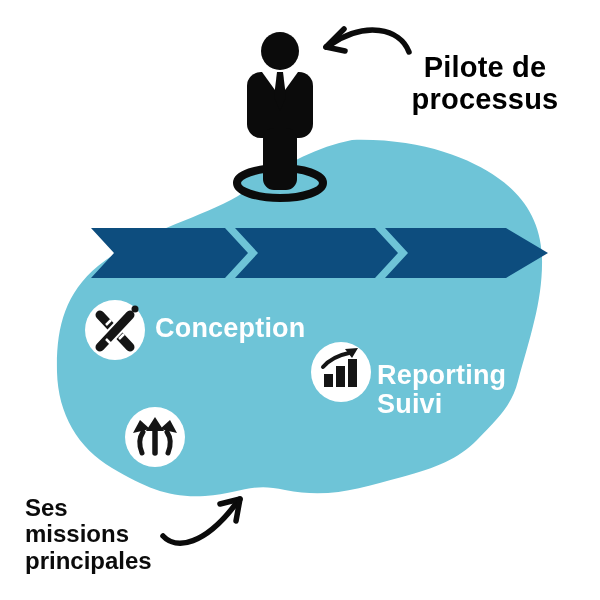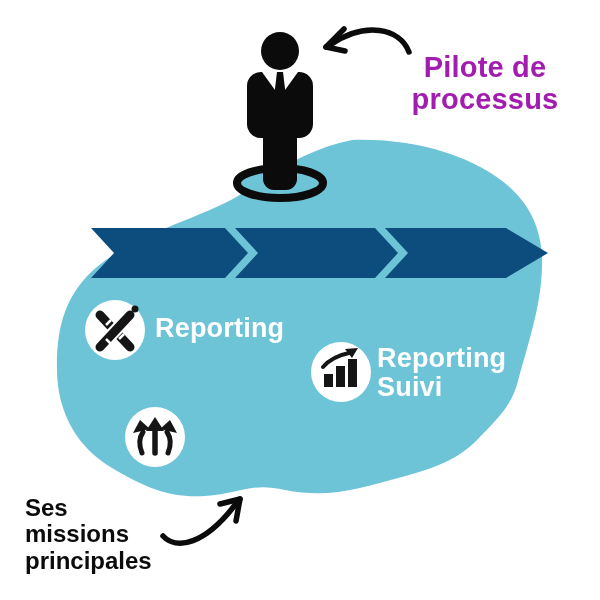--- a/index.html
+++ b/index.html
@@ -4,27 +4,27 @@
 <style>
   html,body{margin:0;padding:0;background:#ffffff;}
   .stage{
     position:relative;width:600px;height:600px;background:#ffffff;overflow:hidden;
     font-family:"Liberation Sans", sans-serif;
   }
   .stage svg.art{position:absolute;left:0;top:0;}
   .txt{position:absolute;}
   .title{
     left:385px;top:52px;width:200px;text-align:center;
-    font-size:29px;font-weight:800;line-height:1.1;color:#a21caf;letter-spacing:.2px;
+    font-size:29px;font-weight:800;line-height:1.1;color:#000000;letter-spacing:.2px;
   }
   .mission-label{
     color:#ffffff;font-weight:700;font-size:27px;line-height:1.06;letter-spacing:.2px;
   }
   .label-conception{left:155px;top:314px;}
-  .label-reporting{left:377px;top:344px;width:150px;}
+  .label-reporting{left:377px;top:361px;width:150px;}
   .label-amelioration{left:192px;top:422px;}
   .watermark{
     left:348px;top:287px;font-size:12.5px;color:#5e8289;letter-spacing:.3px;
   }
   .annotation{
     left:25px;top:495px;width:135px;text-align:left;
     font-size:24px;font-weight:800;line-height:1.1;color:#0b0b0b;
   }
 </style>
 </head>
@@ -110,19 +110,19 @@
         <polygon points="140,420 133,433 150,429"></polygon>
         <path d="M 168 453 Q 173 441 167 432" fill="none" stroke-width="5" stroke-linecap="round"></path>
         <polygon points="170,420 160,429 177,433"></polygon>
       </g>
     </g>
   </svg>
 
   <div class="txt title">Pilote de processus</div>
 
 
-  <div class="txt mission-label label-conception">Reporting</div>
+  <div class="txt mission-label label-conception">Conception</div>
 
   <div class="txt mission-label label-reporting">Reporting Suivi</div>
 
 
   <div class="txt annotation">Ses missions principales</div>
 </div>
 
 </body></html>

